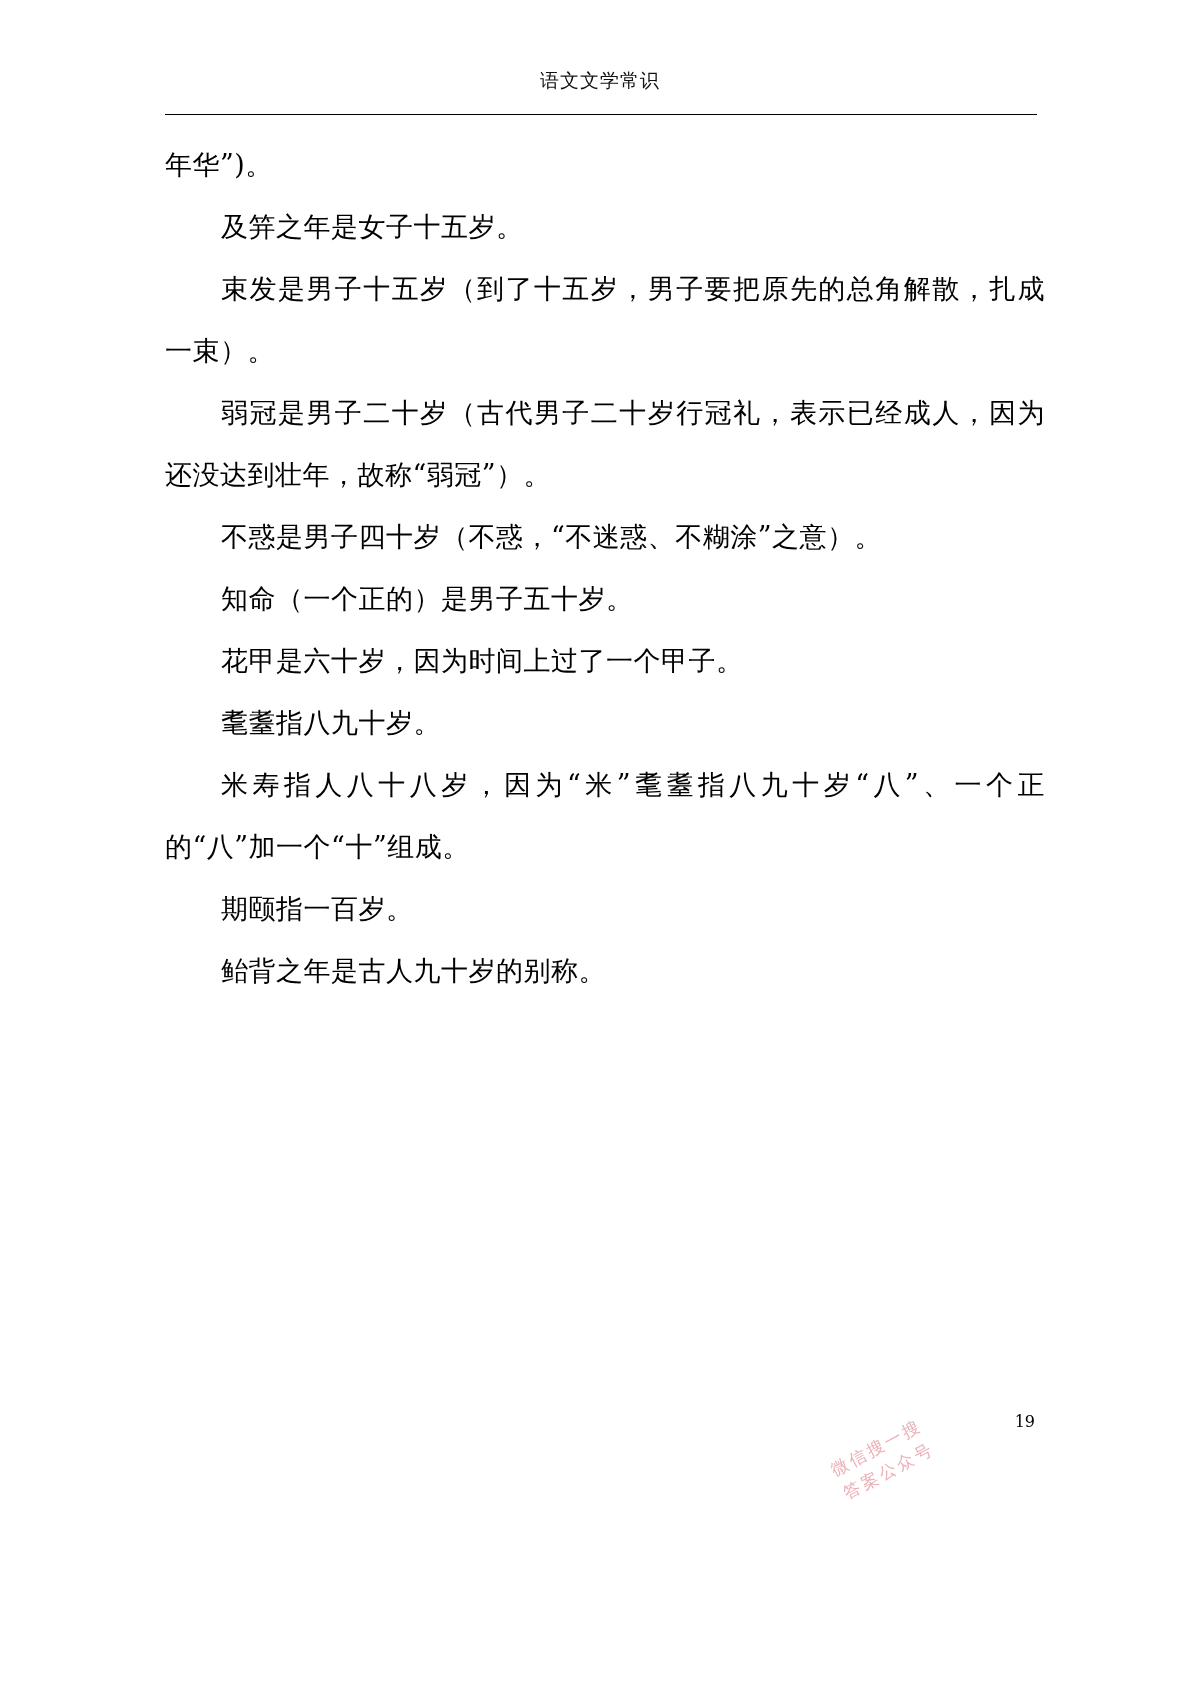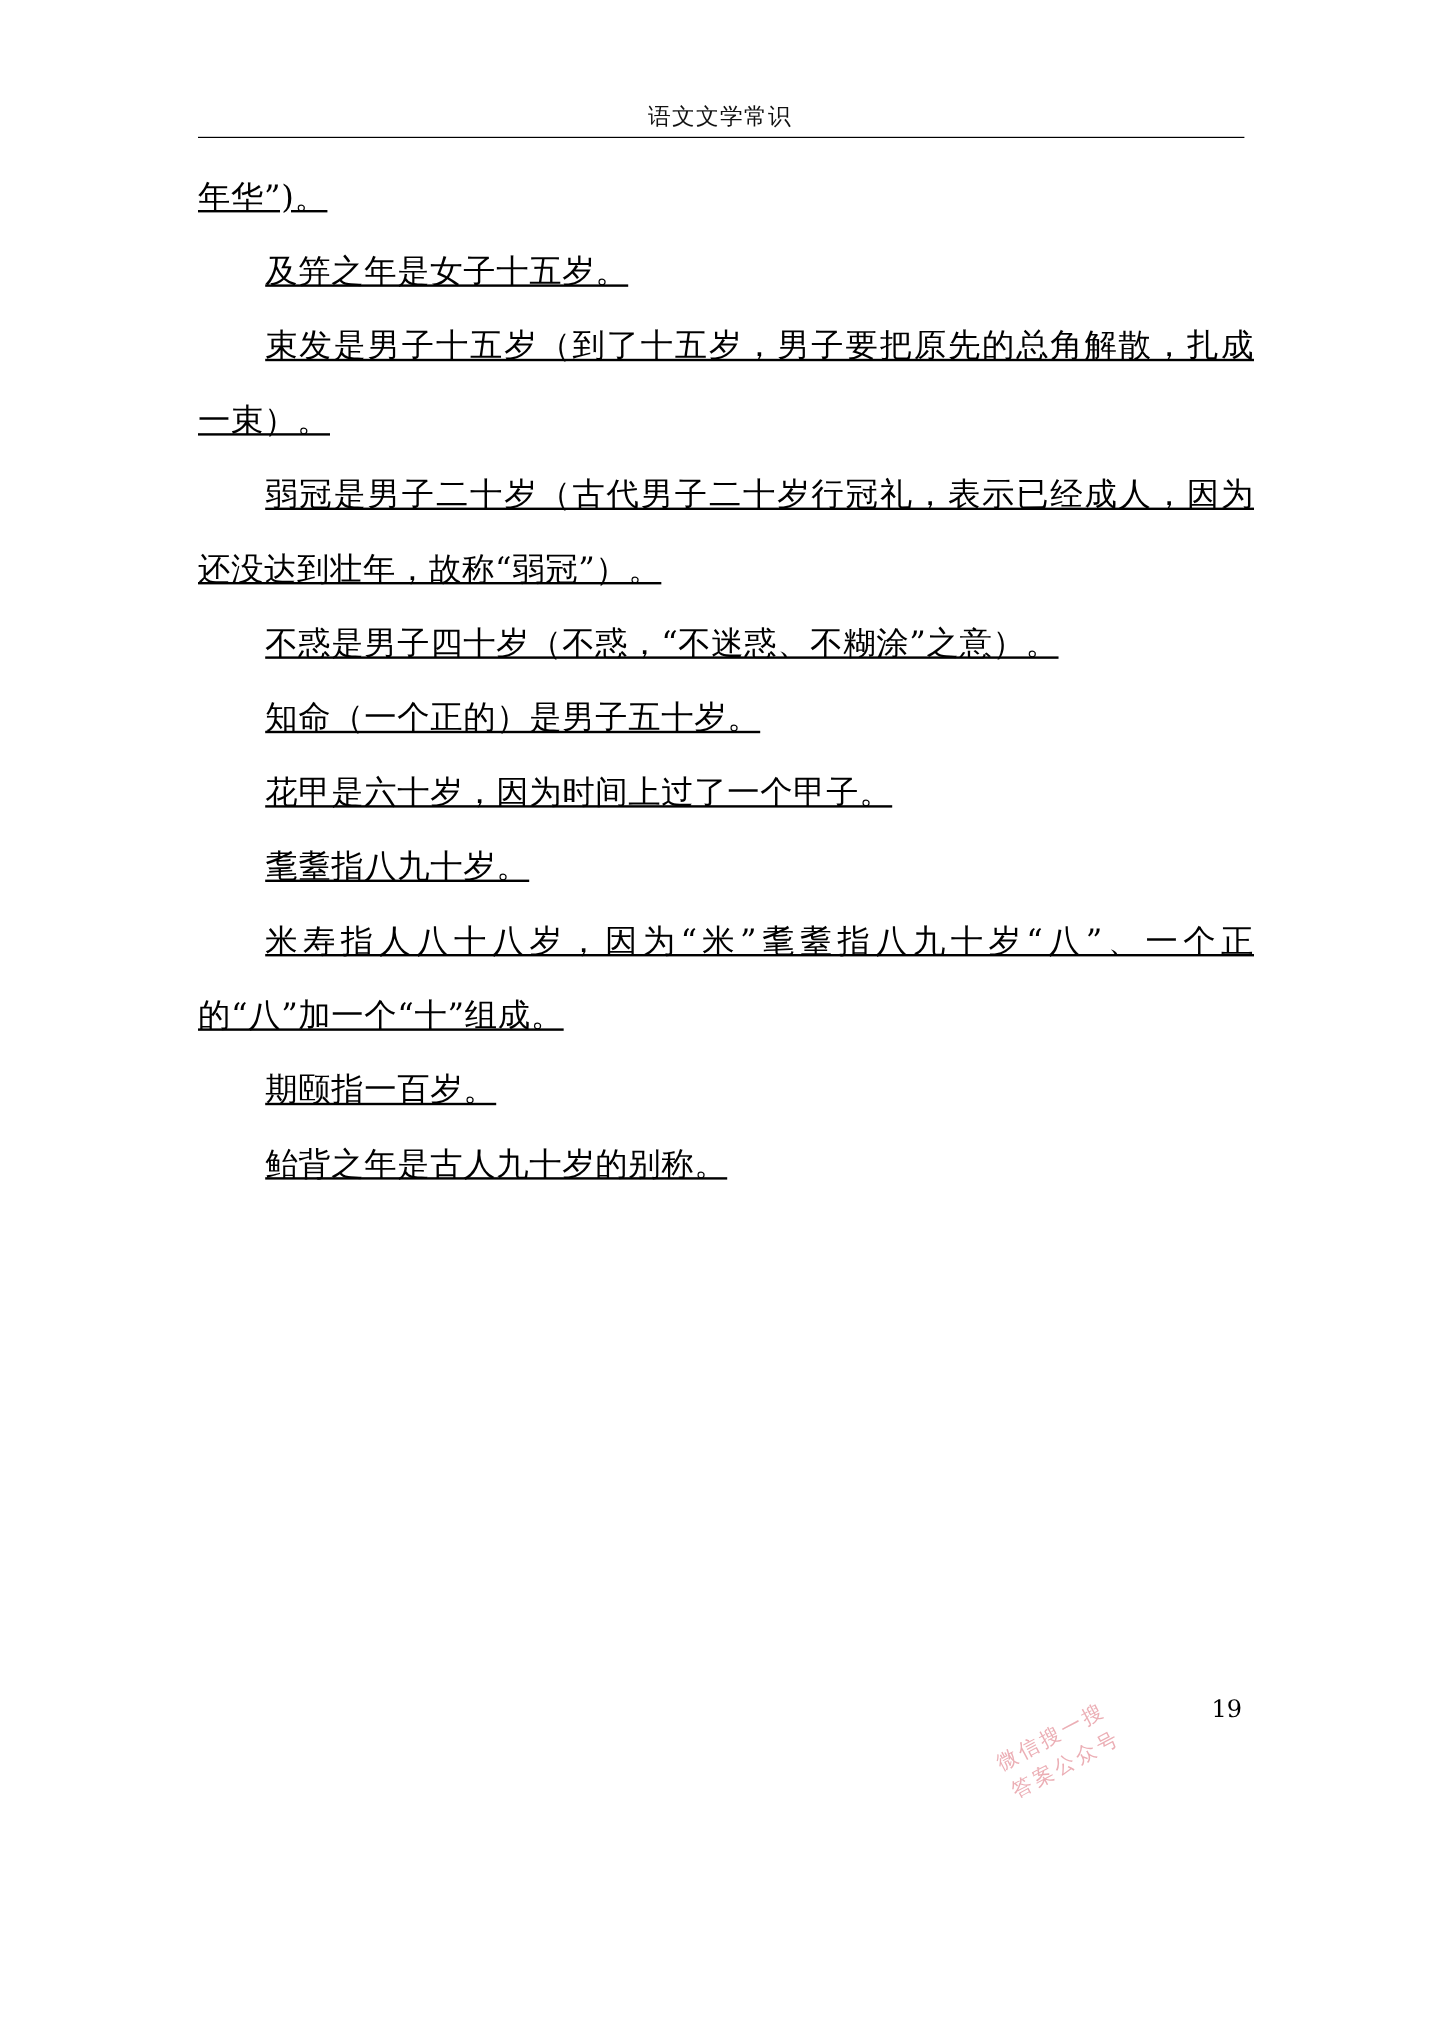--- a/index.html
+++ b/index.html
@@ -16,21 +16,21 @@
     overflow: hidden;
   }
   .page {
     position: absolute;
     top: 0; left: 0;
     width: 1200px;
     height: 1698px;
   }
   .header {
     position: absolute;
-    top: 84px;
+    top: 68px;
     left: 165px;
     width: 870px;
     text-align: center;
     font-size: 19px;
     letter-spacing: 1px;
     color: #111;
   }
   .header-rule {
     position: absolute;
     top: 114px;
@@ -46,32 +46,31 @@
     width: 880px;
   }
   .para {
     font-size: 27px;
     line-height: 62px;
     text-align: justify;
     text-justify: inter-ideograph;
     margin: 0 0 0 0;
     letter-spacing: 0.5px;
     color: #000;
-    text-decoration: underline;
   }
   .indent {
     text-indent: 56px;
   }
   .page-number {
     position: absolute;
     top: 1412px;
     left: 0;
     width: 1035px;
     text-align: right;
-    font-size: 20px;
+    font-size: 16px;
     color: #000;
   }
   .watermark {
     position: absolute;
     top: 1405px;
     left: 845px;
     width: 200px;
     height: 130px;
     transform: rotate(-28deg);
     color: #e8a0a8;

